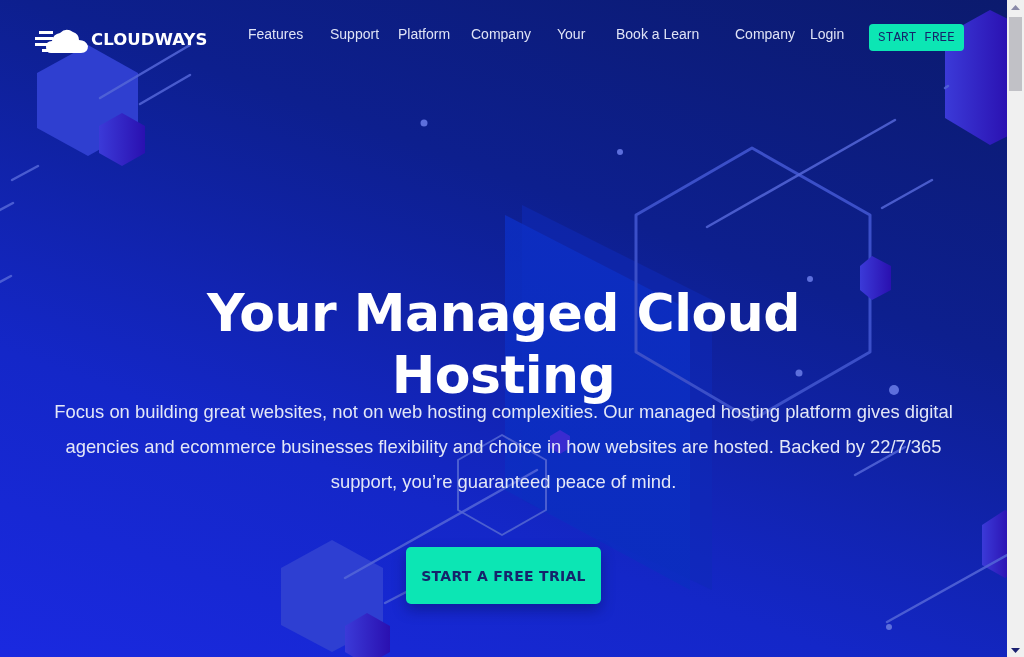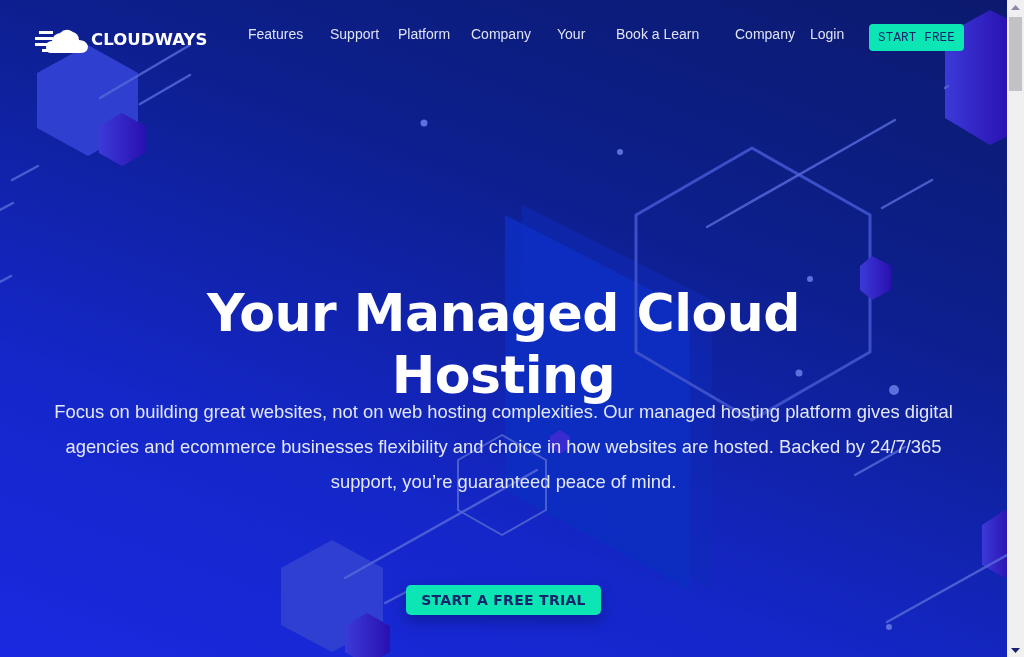--- a/index.html
+++ b/index.html
@@ -49,26 +49,26 @@
     .headline {
       position: absolute; left: 90px; top: 235px; width: 827px; text-align: center;
       color: #fff; font-size: 52px; font-weight: 700; line-height: 62px;
       font-family: "DejaVu Sans", sans-serif; letter-spacing: -0.5px; margin-top: 47px;
     }
     .subtext {
       position: absolute; left: 40px; top: 394px; width: 927px; text-align: center;
       color: #e3e7f7; font-size: 18.4px; line-height: 35px;
     }
     .cta {
-      position: absolute; left: 406px; top: 547px; width: 195px; height: 30px;
+      position: absolute; left: 406px; top: 547px; width: 195px; height: 57px;
       background: #0ce6b4; border-radius: 5px; color: #15246b;
       font-size: 14px; letter-spacing: 0.3px;
       display: flex; align-items: center; justify-content: center; cursor: pointer;
       box-shadow: 0 6px 14px rgba(5,10,60,0.35);
-      font-family: "DejaVu Sans", sans-serif; font-weight: bold; margin-top: 38px;
+      font-family: "DejaVu Sans", sans-serif; font-weight: bold;
     }
 
     
     .scrollbar { position: absolute; left: 1007px; top: 0; width: 17px; height: 657px; background: #f0f0f0; }
     .scroll-up { position: absolute; left: 0; top: 0; width: 17px; height: 14px; display: flex; align-items: center; justify-content: center; }
     .scroll-down { position: absolute; left: 0; bottom: 0; width: 17px; height: 14px; display: flex; align-items: center; justify-content: center; }
     .scroll-thumb { position: absolute; left: 2px; top: 17px; width: 13px; height: 74px; background: #c1c1c6; }
   </style>
 </head>
 <body>
@@ -154,21 +154,21 @@
       <span class="nav-item">Login</span>
     </nav>
 
     <div class="start-free">START FREE</div>
   </div>
 
   <h1 class="headline">
     <span>Your Managed Cloud Hosting</span><br>
   </h1>
 
-  <p class="subtext">Focus on building great websites, not on web hosting complexities. Our managed hosting platform gives digital agencies and ecommerce businesses flexibility and choice in how websites are hosted. Backed by 24/7/365 support, you’re guaranteed peace of mind.</p>
+  <p class="subtext">Focus on building great websites, not on web hosting complexities. Our managed hosting platform gives digital agencies and ecommerce businesses flexibility and choice in how websites are hosted. Backed by 22/7/365 support, you’re guaranteed peace of mind.</p>
 
   <div class="cta">START A FREE TRIAL</div>
 </div>
 
 <div class="scrollbar">
   <div class="scroll-up">
     <svg width="9" height="5" viewBox="0 0 9 5">
         <polygon points="4.5,0 9,5 0,5" fill="#8a8aa8"></polygon>
       </svg>
   </div>

